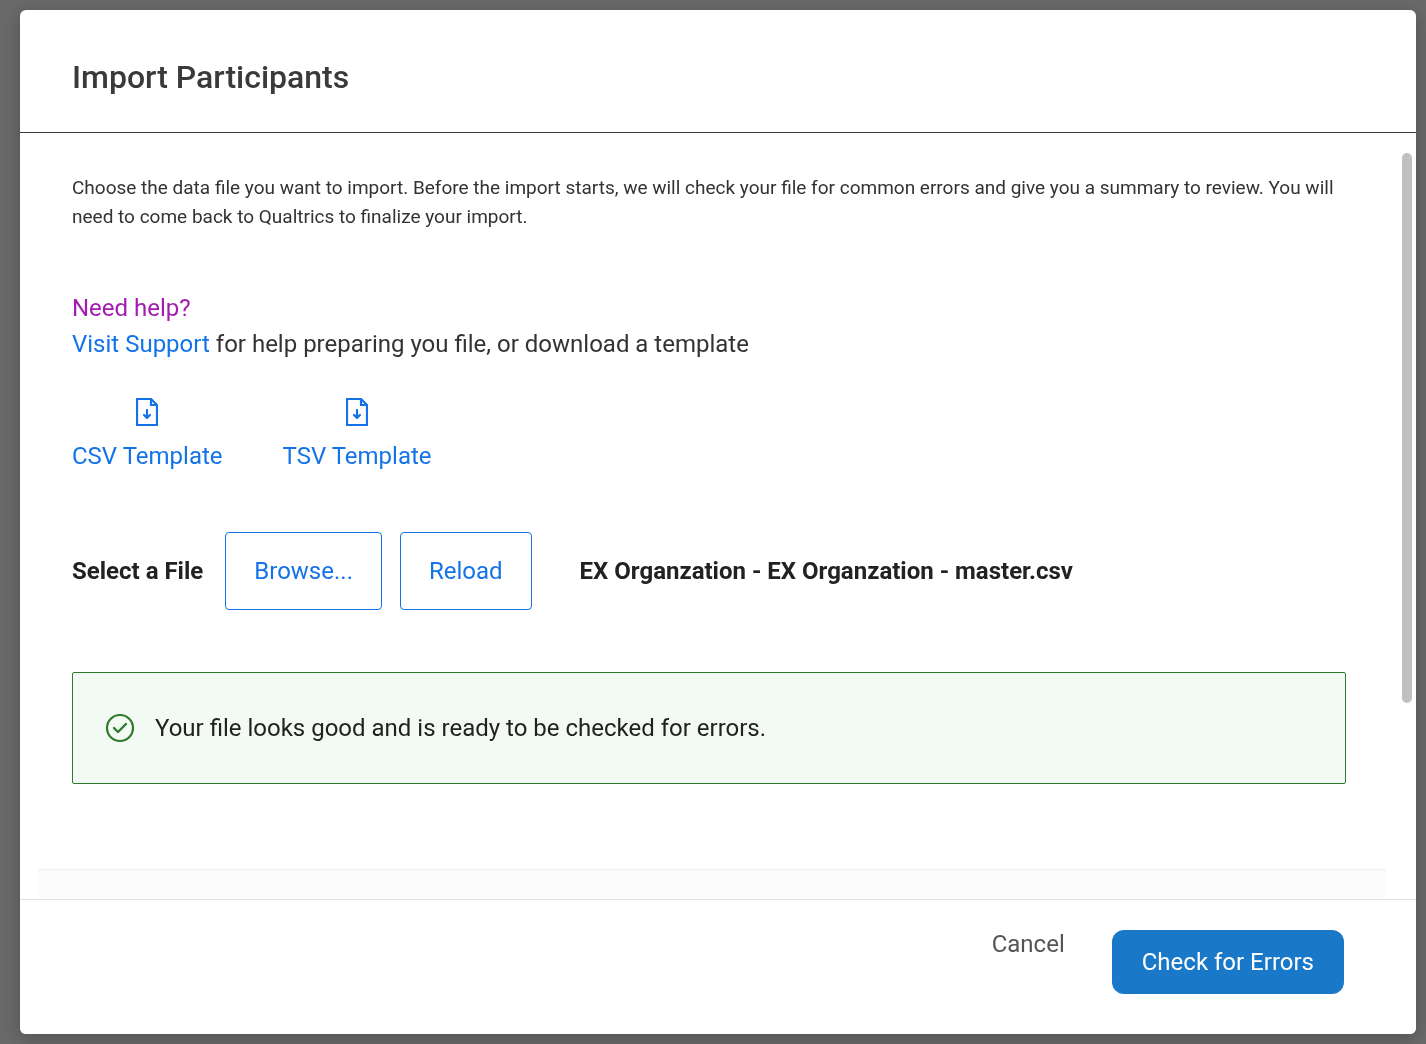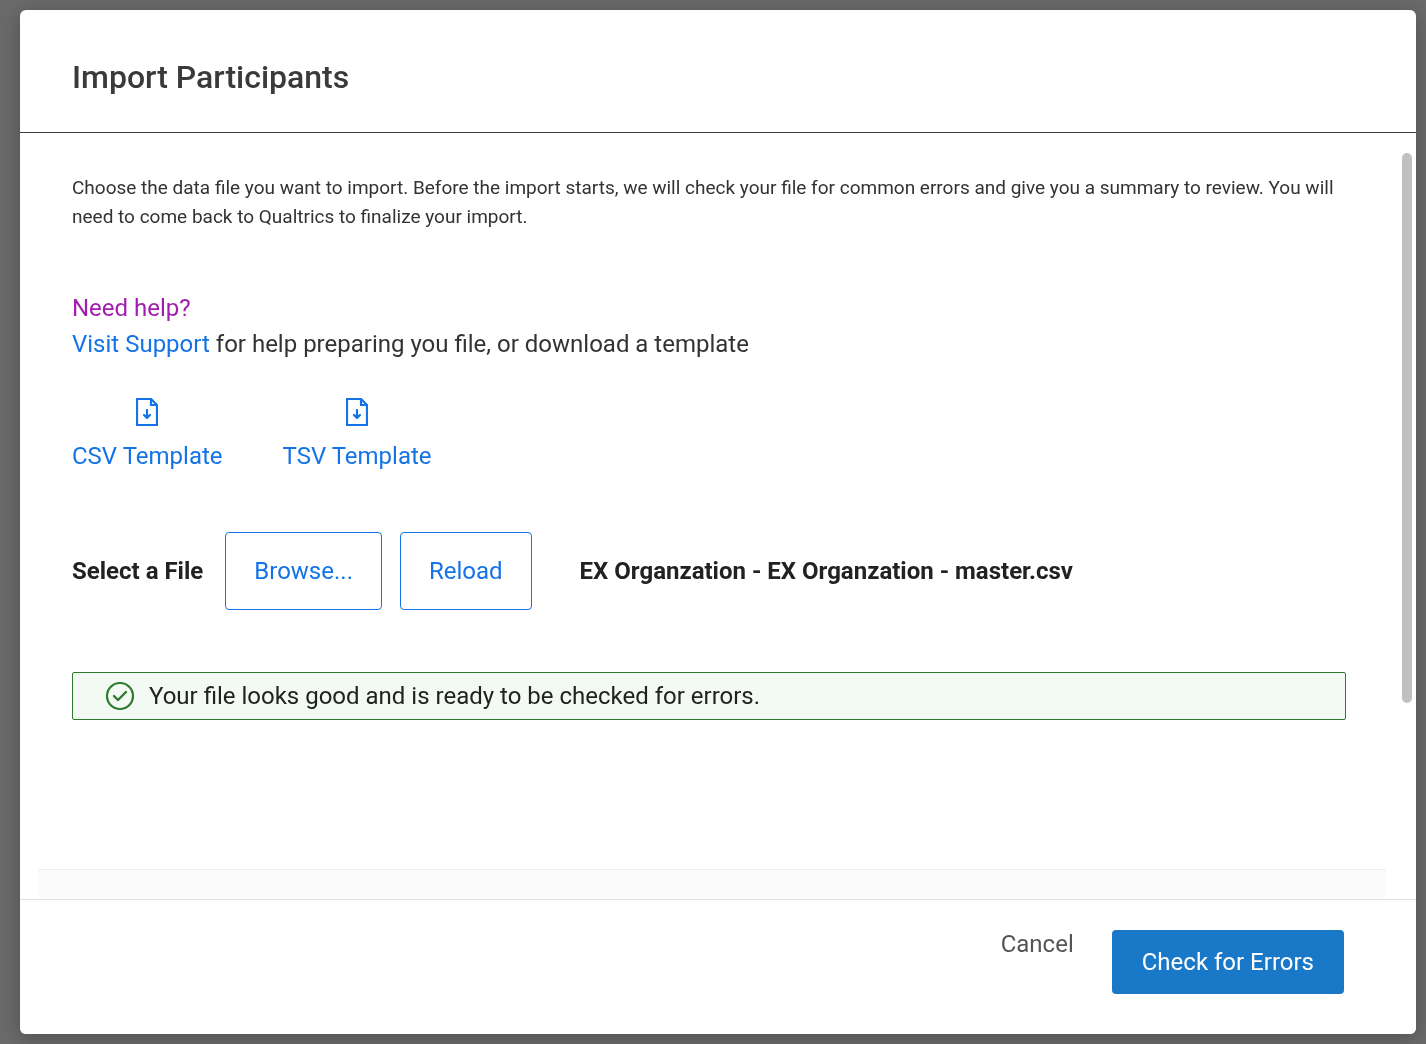--- a/index.html
+++ b/index.html
@@ -138,24 +138,24 @@
     .filename {
       font-size: 24px;
       font-weight: 700;
       color: #222;
       margin-left: 30px;
     }
     .status-box {
       border: 1.5px solid #2d7a2d;
       background: #f3faf3;
       border-radius: 2px;
-      padding: 8px 32px;
+      padding: 40px 32px;
       display: flex;
       align-items: center;
-      gap: 14px;
+      gap: 20px;
     }
     .check-icon {
       width: 30px;
       height: 30px;
       flex-shrink: 0;
     }
     .status-text {
       font-size: 24px;
       color: #222;
     }
@@ -175,23 +175,24 @@
       color: #555;
       cursor: pointer;
       font-family: inherit;
     }
     .btn-primary {
       background: #1978c8;
       border: none;
       color: #fff;
       font-size: 24px;
       padding: 18px 30px;
-      border-radius: 4px;
+      border-radius: 12px;
       cursor: pointer;
       font-family: inherit;
+      margin-left: 9px;
     }
     .body-inner-shadow {
       position: absolute;
       left: 18px;
       right: 30px;
       bottom: 0;
       height: 30px;
       background: #fbfbfb;
       border-top: 1px solid #eee;
       pointer-events: none;

